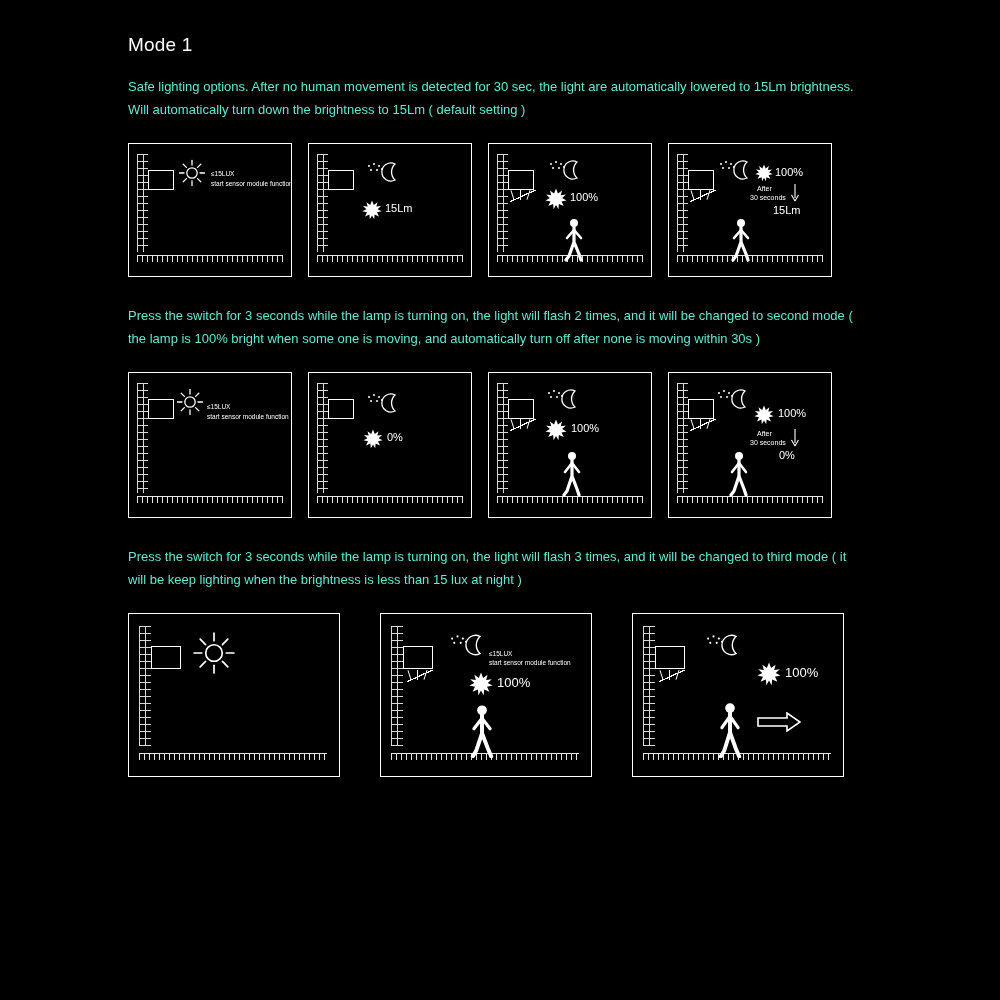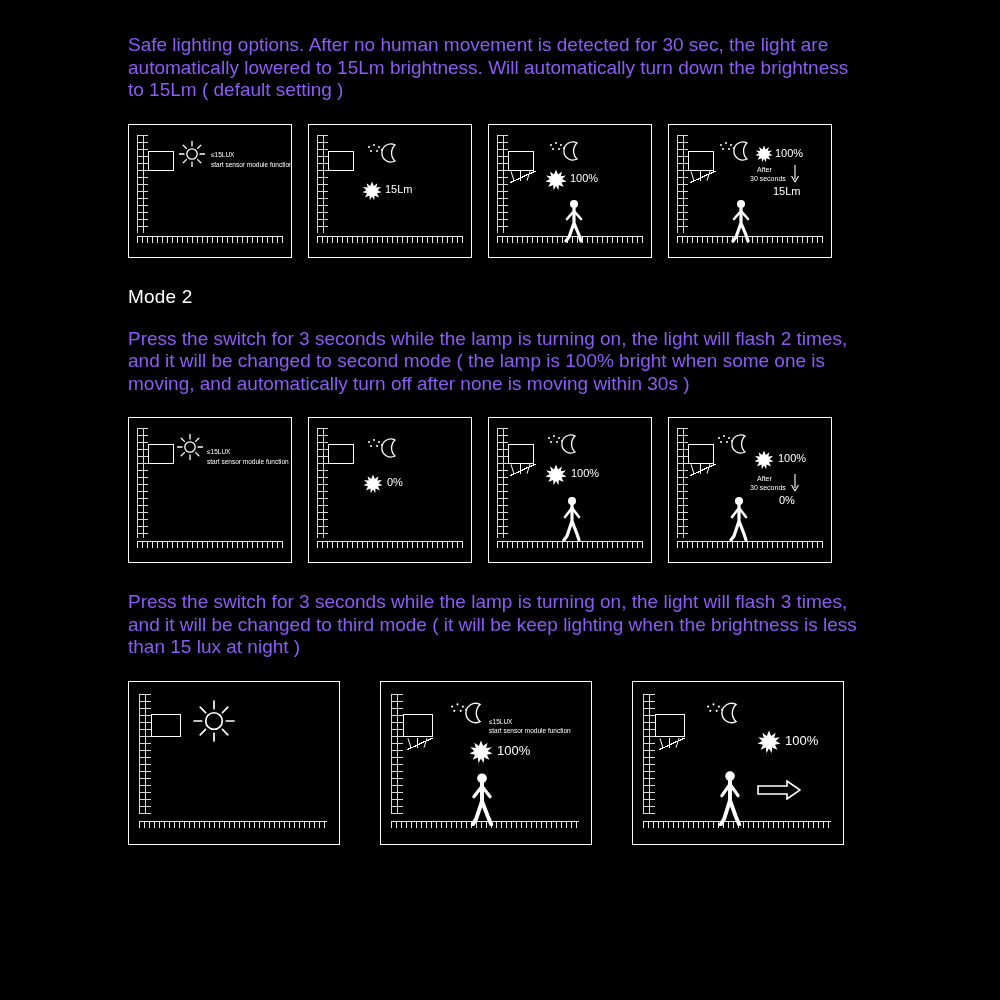--- a/index.html
+++ b/index.html
@@ -25,23 +25,23 @@
     padding: 0 128px 0 128px;
   }
   .mode-title {
     font-size: 19px;
     font-weight: 400;
     letter-spacing: 0.2px;
     color: #fff;
     margin: 0 0 20px 0;
   }
   .mode-desc {
-    font-size: 19px;
+    font-size: 13px;
     line-height: 22.5px;
-    color: #8b5cf6;
+    color: #5eead4;
     font-weight: 300;
     margin: 0 0 22px 0;
     max-width: 730px;
   }
   .panels {
     display: flex;
     gap: 16px;
   }
   .panel {
     position: relative;
@@ -143,20 +143,21 @@
   .person svg { display: block; }
   .arrow { position: absolute; }
   .arrow svg { display: block; }
 </style>
 </head>
 <body>
 
 <div class="page">
 
   <div class="section">
+    <h2 class="mode-title">Mode 1</h2>
     <p class="mode-desc">Safe lighting options. After no human movement is detected for 30 sec, the light are automatically lowered to 15Lm brightness. Will automatically turn down the brightness to 15Lm ( default setting )</p>
 
     <div class="panels p-row1">
 
       <div class="panel">
         <div class="wall"></div>
         <div class="ground"></div>
         <div class="lamp"></div>
         <div class="sun" style="left:48px; top:14px;">
           <svg width="30" height="30" viewBox="0 0 30 30">
@@ -281,21 +282,20 @@
             <path d="M13 9 L13 24 L8 38 L5 42 M13 24 L18 36 L20 42" stroke="#fff" stroke-width="3.2" fill="none" stroke-linecap="round"></path>
             <path d="M13 12 L6 20 M13 12 L20 20" stroke="#fff" stroke-width="2.6" fill="none" stroke-linecap="round"></path>
           </svg>
         </div>
       </div>
 
     </div>
   </div>
 
   <div class="section" style="margin-top:28px;">
-    <h2 class="mode-title">Mode 2</h2>
     <p class="mode-desc">Press the switch for 3 seconds while the lamp is turning on, the light will flash 2 times, and it will be changed to second mode ( the lamp is 100% bright when some one is moving, and automatically turn off after none is moving within 30s )</p>
 
     <div class="panels p-row2">
 
       <div class="panel">
         <div class="wall"></div>
         <div class="ground"></div>
         <div class="lamp"></div>
         <div class="sun" style="left:46px; top:14px;">
           <svg width="30" height="30" viewBox="0 0 30 30">

